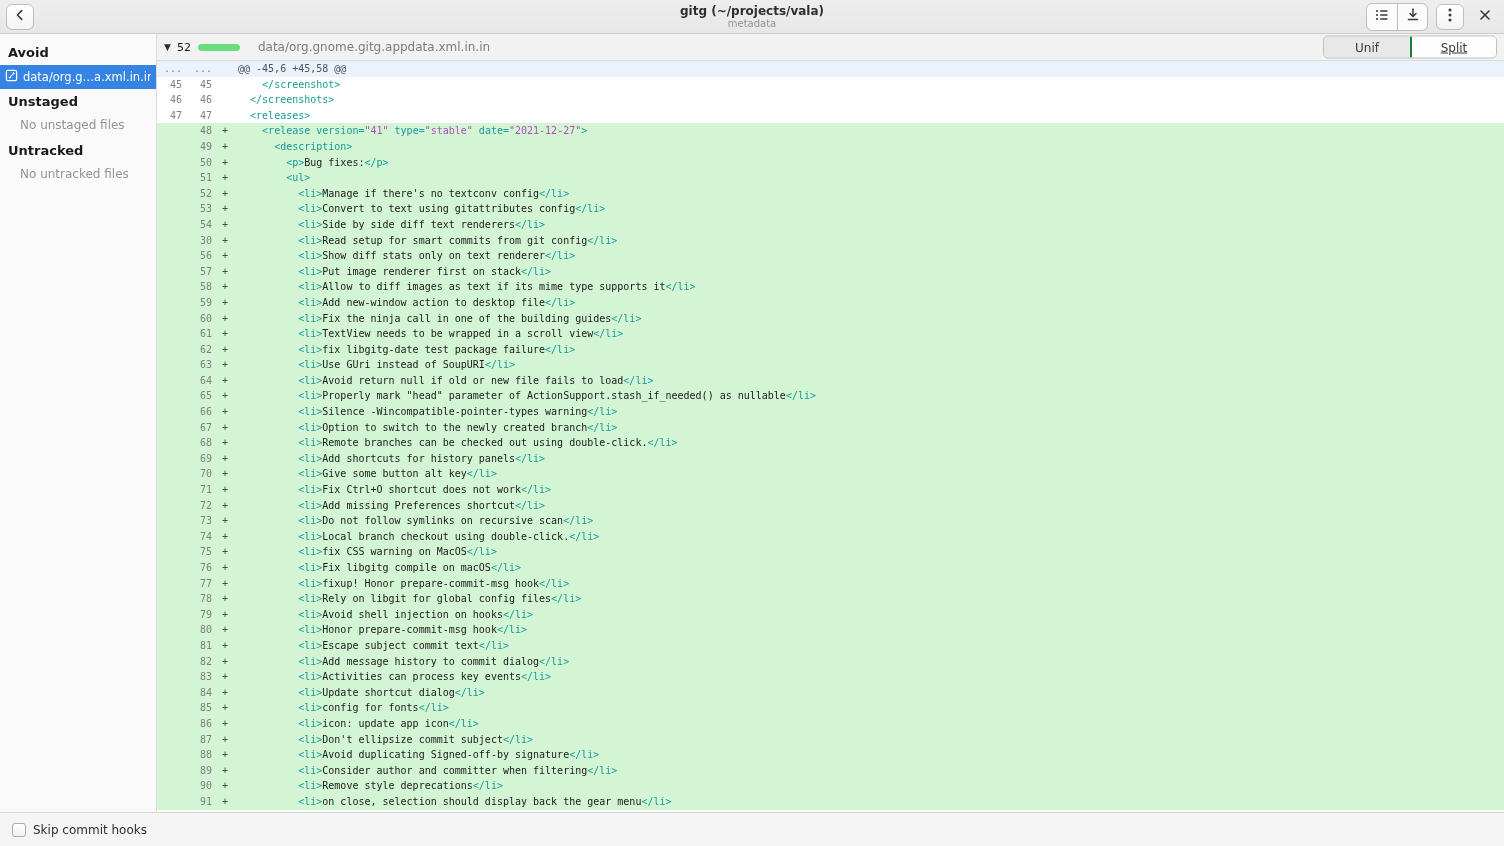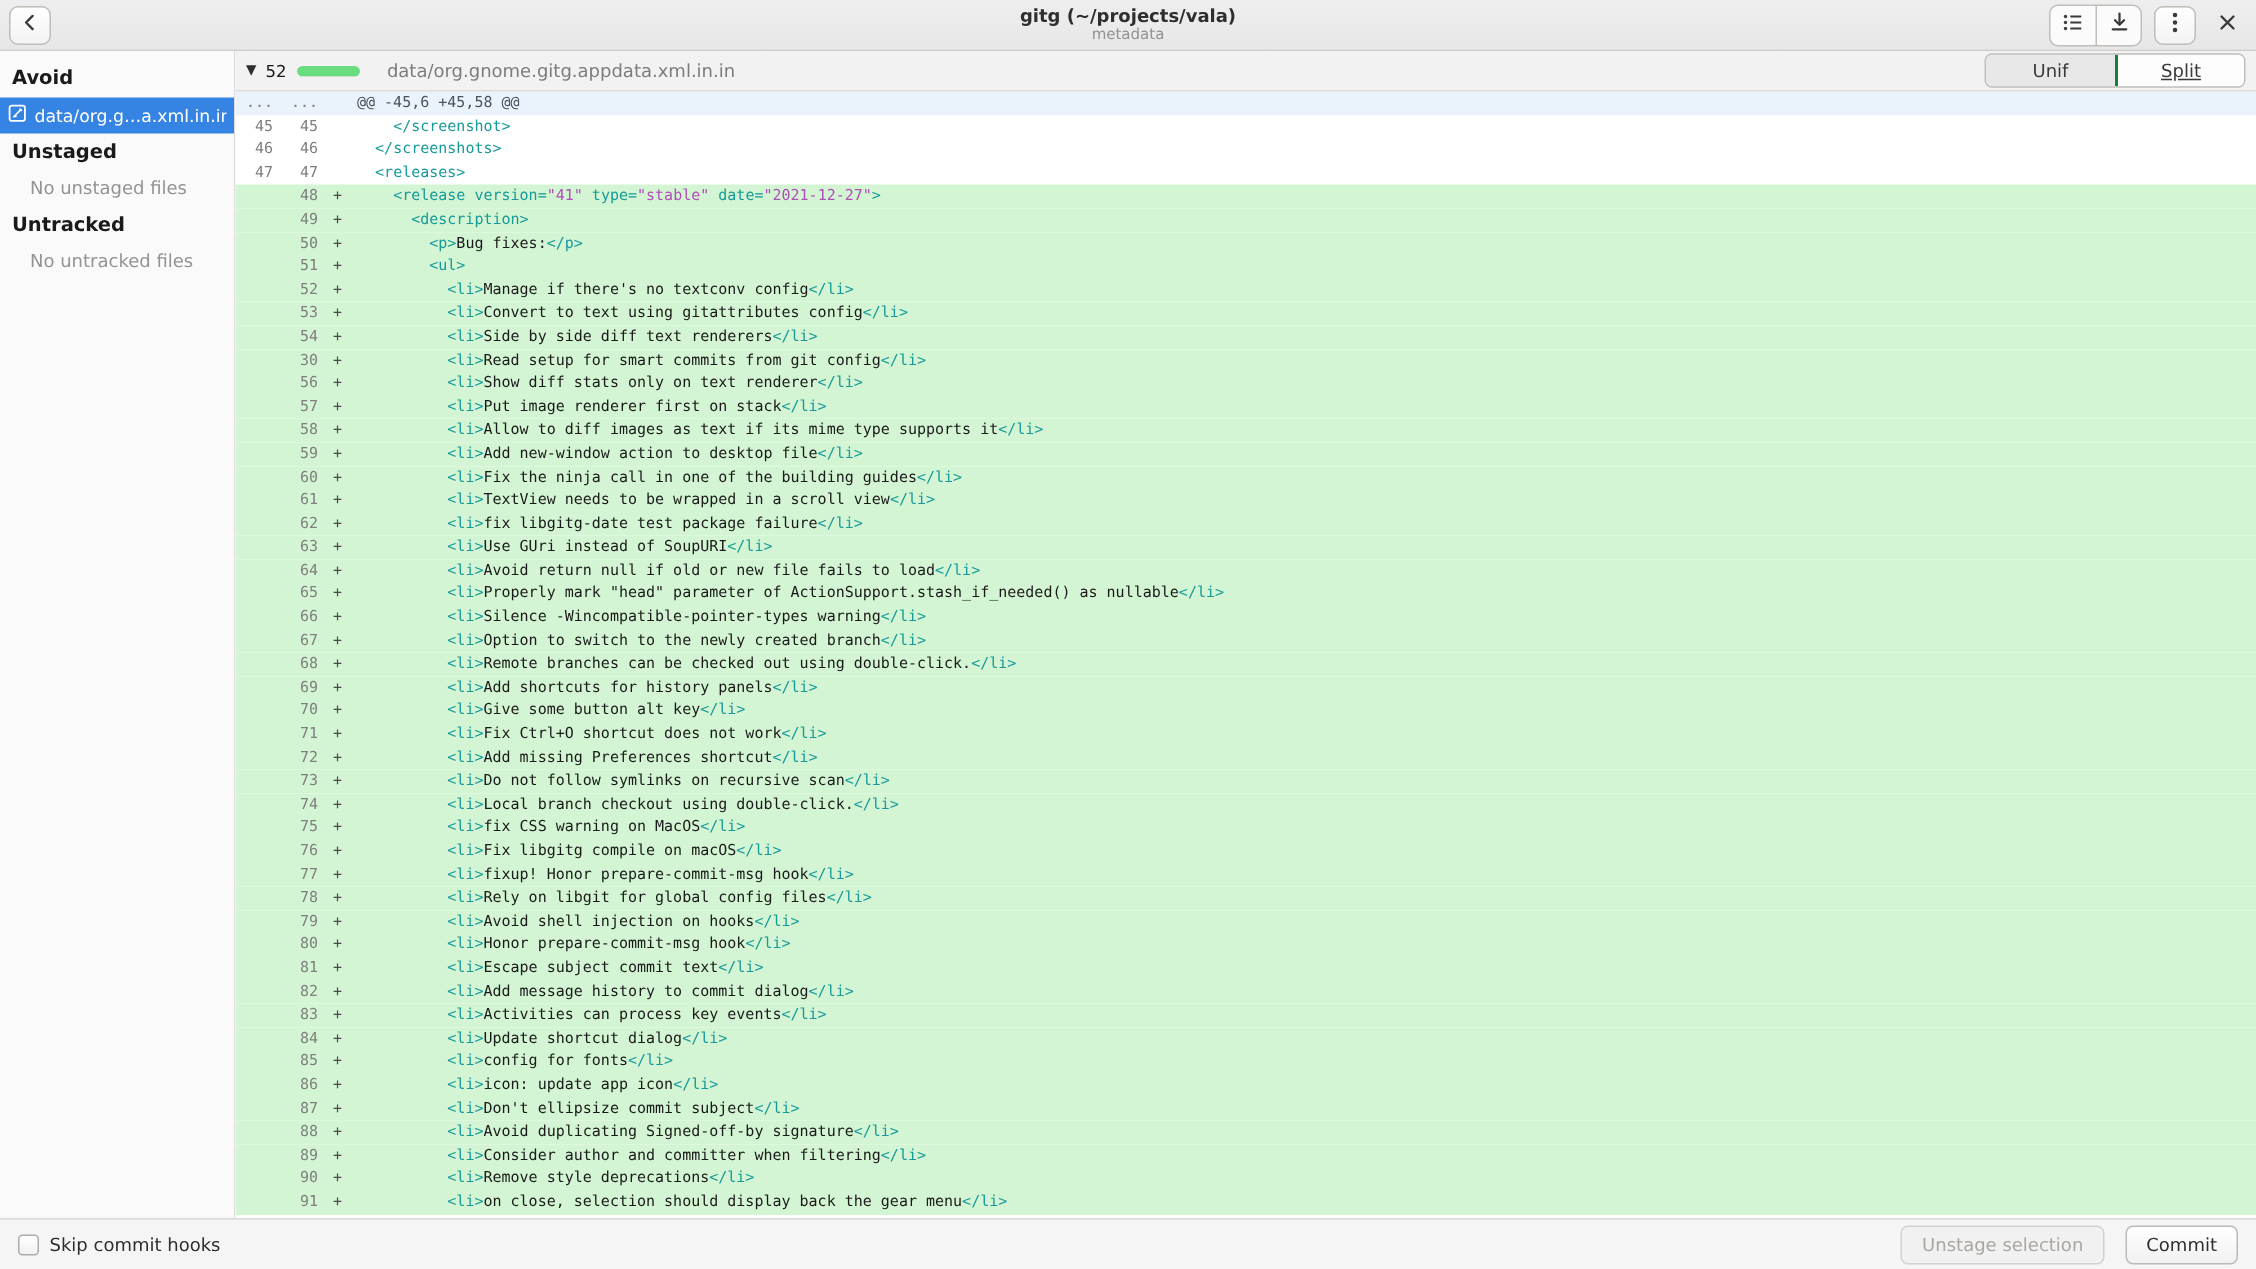--- a/index.html
+++ b/index.html
@@ -454,19 +454,15 @@
         </div>
     </main>
 
   </div>
 
   <footer class="actionbar">
     <label class="check">
       <span class="checkbox"></span>
       <span>Skip commit hooks</span>
     </label>
-    <div class="footer-right">
-      <button class="btn disabled">Unstage selection</button>
-      <button class="btn">Commit</button>
-    </div>
   </footer>
 
 </div>
 
 </body></html>

